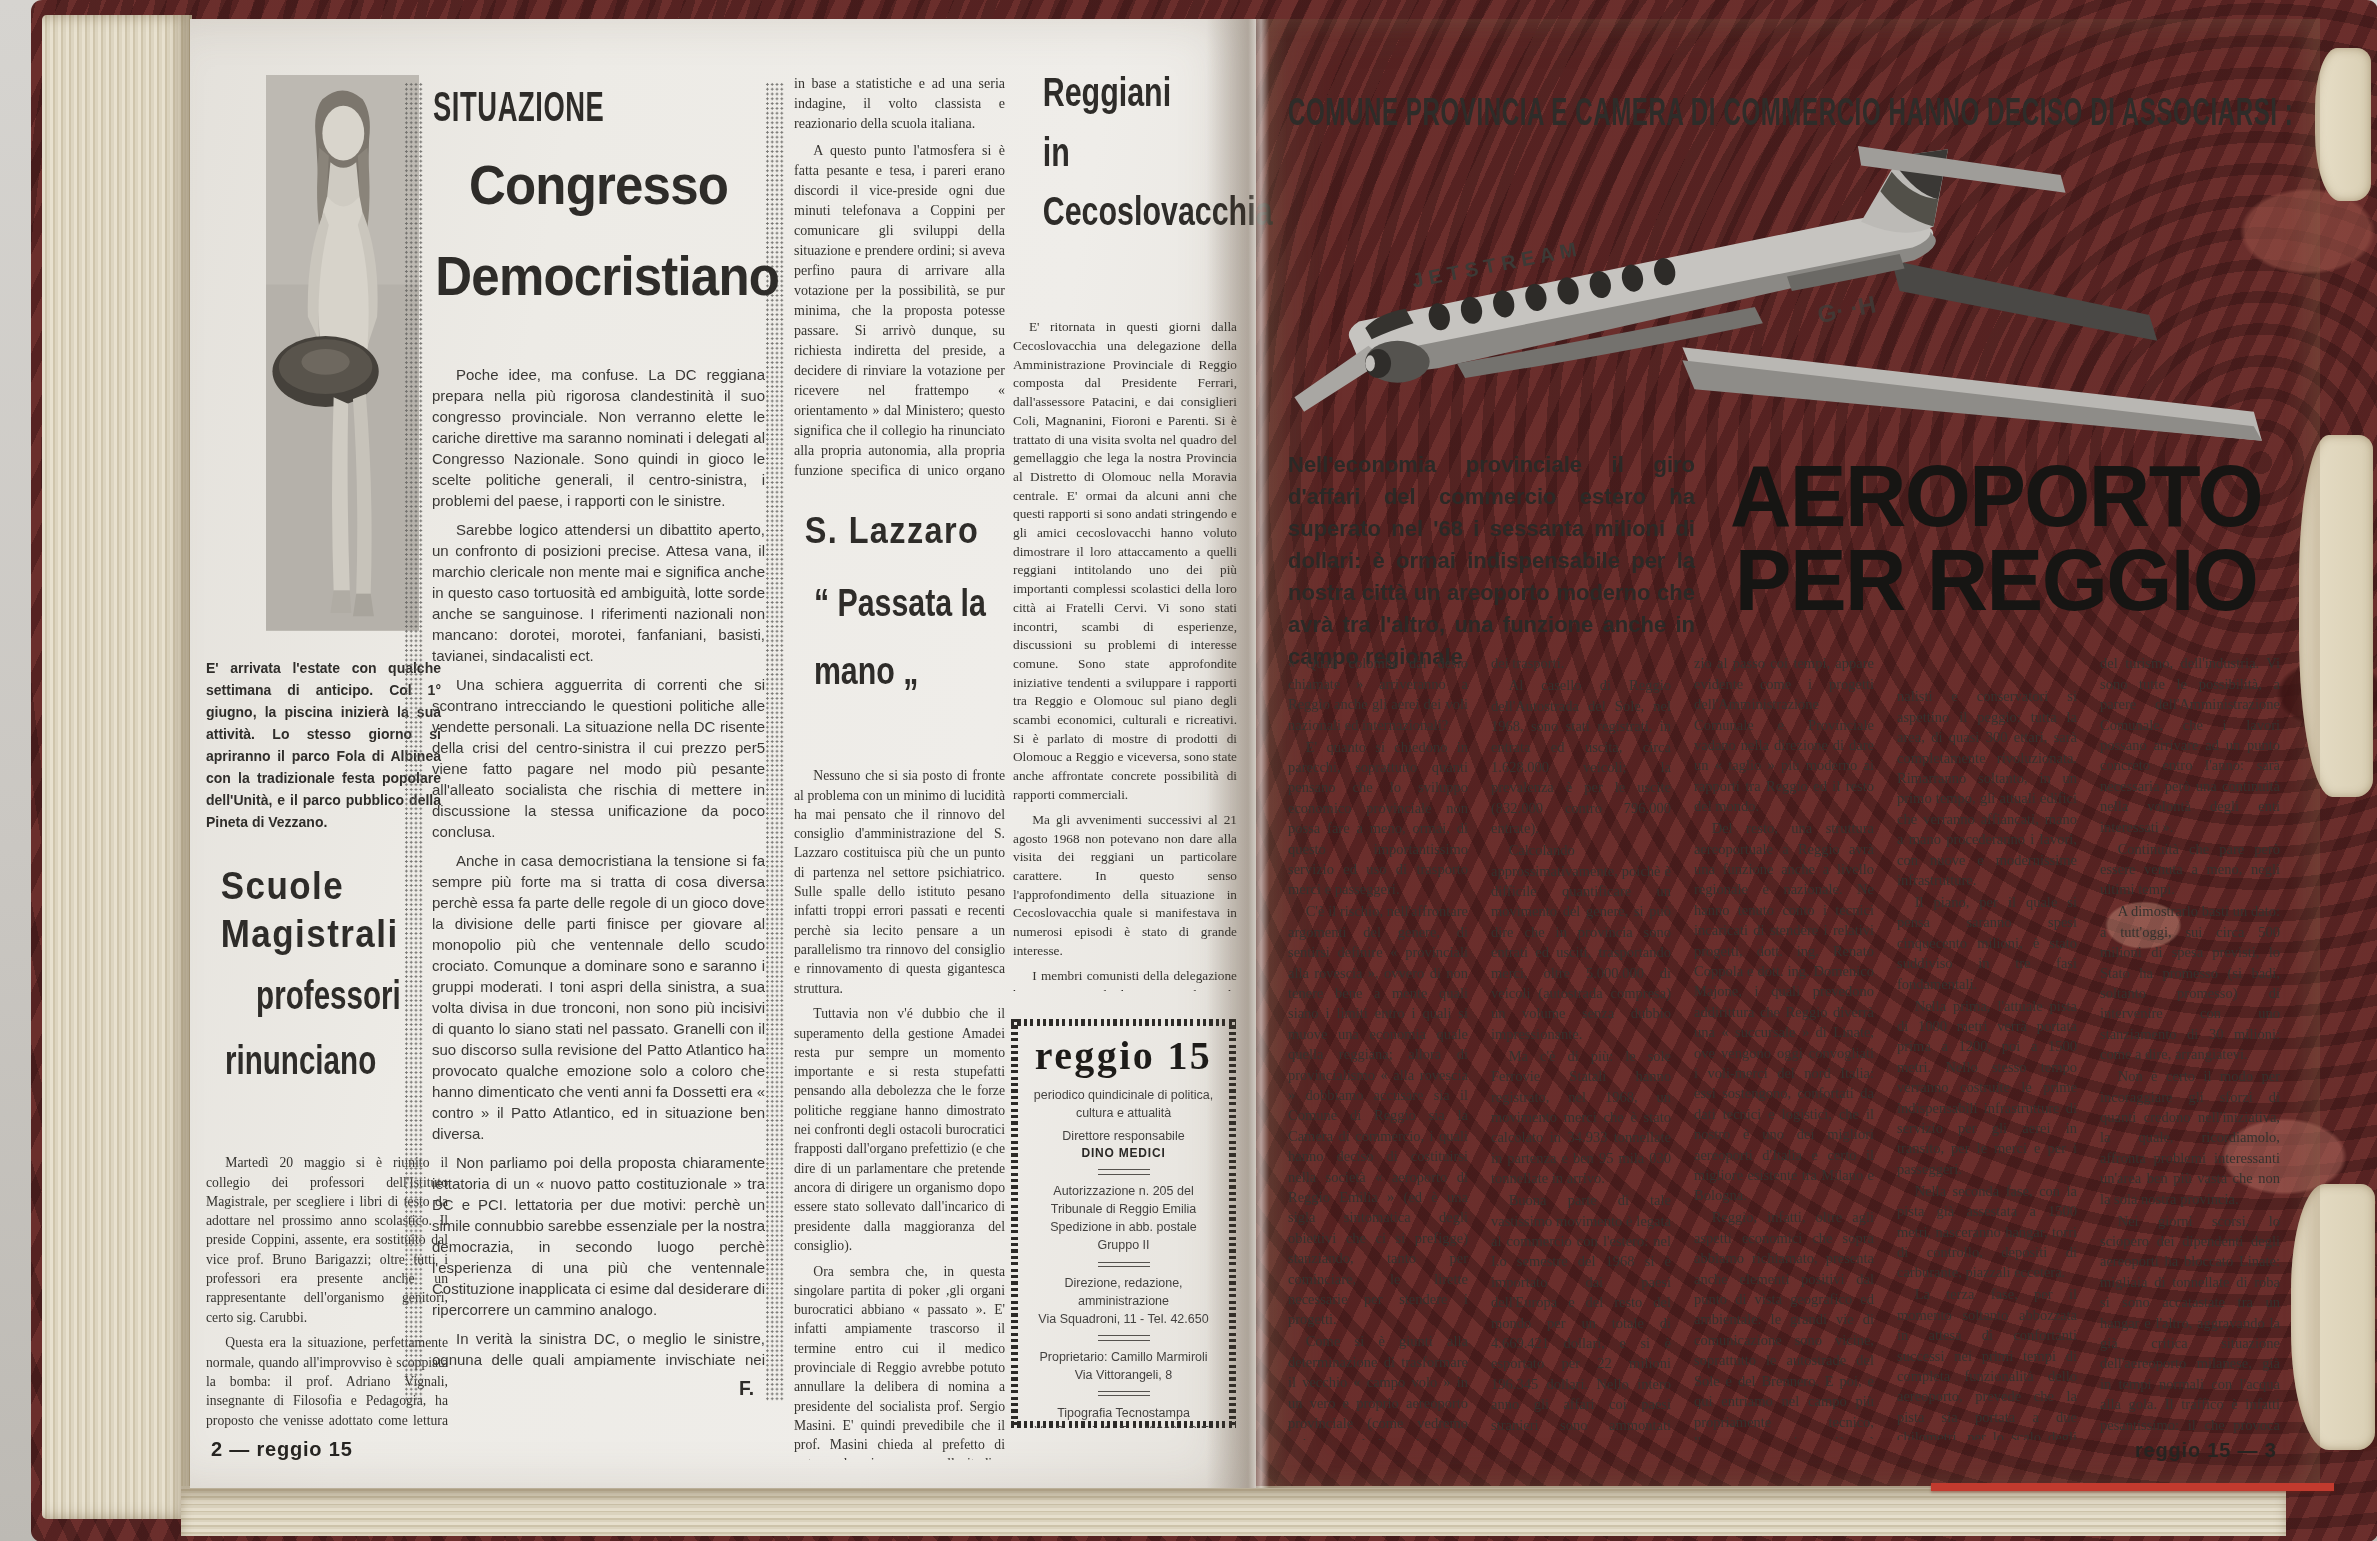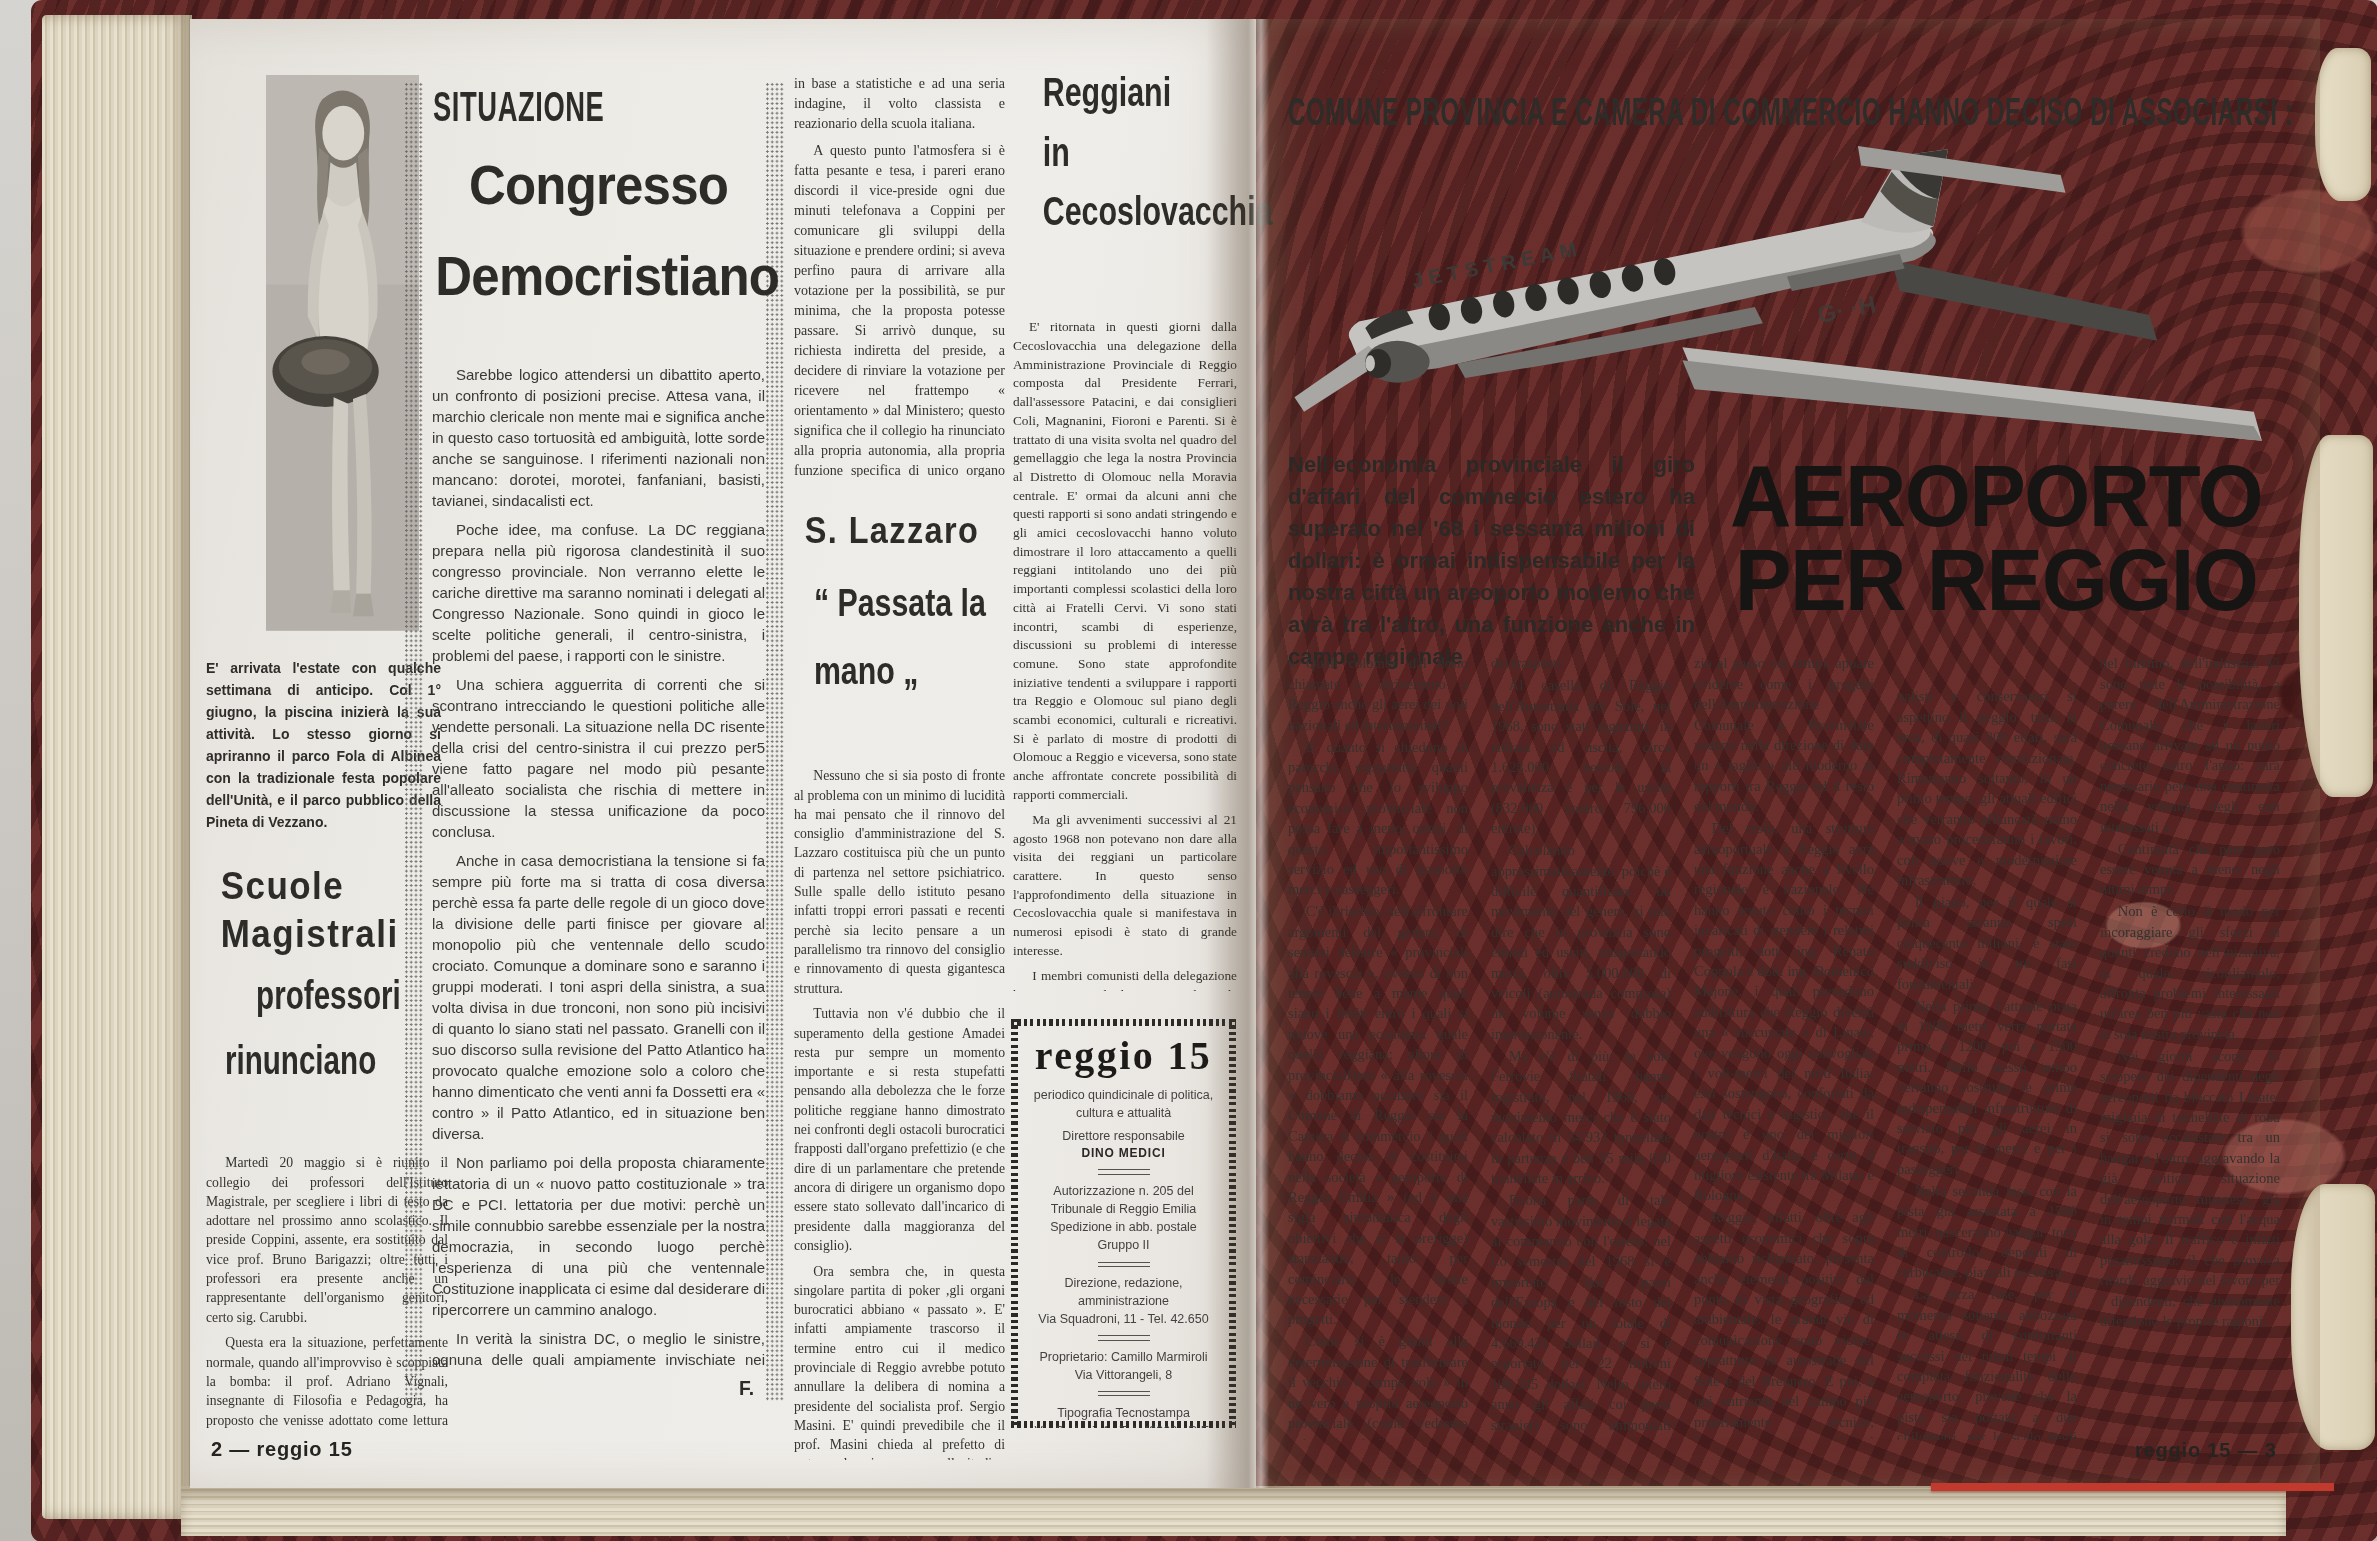--- a/index.html
+++ b/index.html
@@ -127,22 +127,22 @@
 
     <div class="abs pfooter" style="left:21px;top:1419px;">2 — reggio 15</div>
 
     <div class="dotrule" style="left:214px;top:63px;height:1320px;"></div>
     <div class="dotrule" style="left:575px;top:63px;height:1320px;"></div>
 
     <div class="abs sans kicker-sit cond" style="left:243px;top:64px;">SITUAZIONE</div>
     <div class="abs sans headline-cong" style="left:242px;top:121px;width:333px;white-space:pre-line;">Congresso
 Democristiano</div>
     <div class="abs body-sans" style="left:242px;top:345px;width:333px;height:1003px;overflow:hidden;">
+      <p>Poche idee, ma confuse. La DC reggiana prepara nella più rigorosa clandestinità il suo congresso provinciale. Non verranno elette le cariche direttive ma saranno nominati i delegati al Congresso Nazionale. Sono quindi in gioco le scelte politiche generali, il centro-sinistra, i problemi del paese, i rapporti con le sinistre.</p>
       <p>Sarebbe logico attendersi un dibattito aperto, un confronto di posizioni precise. Attesa vana, il marchio clericale non mente mai e significa anche in questo caso tortuosità ed ambiguità, lotte sorde anche se sanguinose. I riferimenti nazionali non mancano: dorotei, morotei, fanfaniani, basisti, tavianei, sindacalisti ect.</p>
-      <p>Poche idee, ma confuse. La DC reggiana prepara nella più rigorosa clandestinità il suo congresso provinciale. Non verranno elette le cariche direttive ma saranno nominati i delegati al Congresso Nazionale. Sono quindi in gioco le scelte politiche generali, il centro-sinistra, i problemi del paese, i rapporti con le sinistre.</p>
       <p>Una schiera agguerrita di correnti che si scontrano intrecciando le questioni politiche alle vendette personali. La situazione nella DC risente della crisi del centro-sinistra il cui prezzo per5 viene fatto pagare nel modo più pesante all'alleato socialista che rischia di mettere in discussione la stessa unificazione da poco conclusa.</p>
       <p>Anche in casa democristiana la tensione si fa sempre più forte ma si tratta di cosa diversa perchè essa fa parte delle regole di un gioco dove la divisione delle parti finisce per giovare al monopolio più che ventennale dello scudo crociato. Comunque a dominare sono e saranno i gruppi moderati. I toni aspri della sinistra, a sua volta divisa in due tronconi, non sono più incisivi di quanto lo siano stati nel passato. Granelli con il suo discorso sulla revisione del Patto Atlantico ha provocato qualche emozione solo a coloro che hanno dimenticato che venti anni fa Dossetti era « contro » il Patto Atlantico, ed in situazione ben diversa.</p>
       <p>Non parliamo poi della proposta chiaramente iettatoria di un « nuovo patto costituzionale » tra DC e PCI. lettatoria per due motivi: perchè un simile connubbio sarebbe essenziale per la nostra democrazia, in secondo luogo perchè l'esperienza di una più che ventennale Costituzione inapplicata ci esime dal desiderare di ripercorrere un cammino analogo.</p>
       <p>In verità la sinistra DC, o meglio le sinistre, ognuna delle quali ampiamente invischiate nei giochi di questo o quel leader moderato, chi con Colombo, chi con Moro, non esprimono una politica che non sia strumentale rispetto al tentativo di rendere eterna una situazione in cui alla DC spetti comunque l'ultima parola.</p>
 
     </div>
     <div class="abs byline" style="left:242px;top:1359px;width:322px;text-align:right;">F.</div>
 
     <div class="abs body-serif" style="left:604px;top:55px;width:211px;height:403px;overflow:hidden;font-size:14px;line-height:20px;">
       <p style="text-indent:0;">in base a statistiche e ad una seria indagine, il volto classista e reazionario della scuola italiana.</p>
@@ -276,20 +276,21 @@
         <p style="text-indent:0;margin-top:33px;">nalisti e conservatori si aspettino il peggio: tutta la area, di quasi 300 ettari, sarà completamente rivoluzionata. Rimarranno soltanto, in un primo tempo, gli attuali edifici che verranno affiancati, mano a mano procederanno i lavori, con nuove e modernissime infrastrutture.</p>
         <p>Il piano, per il quale si pensa saranno spesi cinquecento milioni, è stato suddiviso in tre fasi fondamentali.</p>
         <p>Nella prima, l'attuale pista di 1000 metri verrà portata prima a 1200, poi a 1500 metri. Nello stesso tempo verranno costruite le prime indispensabili infrastrutture di servizio per gli aerei in transito, per le merci e per i passeggeri.</p>
         <p>Nella seconda fase, con la pista già assestata a 1500 metri, nasceranno hangar, torri di controllo, depositi di carburante, piazzali eccetera.</p>
         <p>La terza fase, per il momento soltanto abbozzata in attesa di confortanti successi nei primi tempi di completa funzionalità dello aereoporto, prevede che la pista sia portata a due chilometri, per lo scalo degli aerei di stazza internazionale; saranno messi in funzione due eliporti, verranno costruiti gli ultimi edifici da adibire alla conservazione e refrigerazione delle merci.</p>
 
       </div>
       <div class="rcol">
         <p style="text-indent:0;">del turismo, dell'industria. Vi sono tutte le possibilità, a parere dell'Amministrazione Comunale, che i lavori possano arrivare ad un punto concreto entro l'anno: sarà necessaria però una continuità nella volontà degli enti interessati ».</p>
         <p>Continuità che pare però essere venuta a meno, negli ultimi tempi.</p>
+        <p>A dimostrarlo basti un dato: a tutt'oggi, sui circa 500 milioni di spesa previsti, lo Stato ha promesso (si badi, soltanto promesso) di intervenire con uno stanziamento di 30 milioni: come a dire, arrangiatevi.</p>
         <p>Non è certo il modo per incoraggiare gli sforzi di quanti credono nell'iniziativa, la quale, ricordiamolo, affronta problemi interessanti un'area ben più vasta che non la sola nostra provincia.</p>
         <p>Nei giorni scorsi, lo sciopero dei dipendenti degli aereoporti ha bloccato Linate: migliaia di tonnellate di roba si sono accatastate tra un hangar e l'altro, aggravando la già critica situazione dell'aereoporto milanese, già in tempi normali con l'acqua alla gola. Il traffico è infatti pesantissimo: il che provoca ritardi, aggravio del lavoro per i dipendenti, che giustamente difendono le proprie ragioni.</p>
 
       </div>
     </div>
 
     <div class="abs pfooter" style="left:879px;top:1420px;">reggio 15 — 3</div>
   </div>
 
   <div class="gutter"></div>

